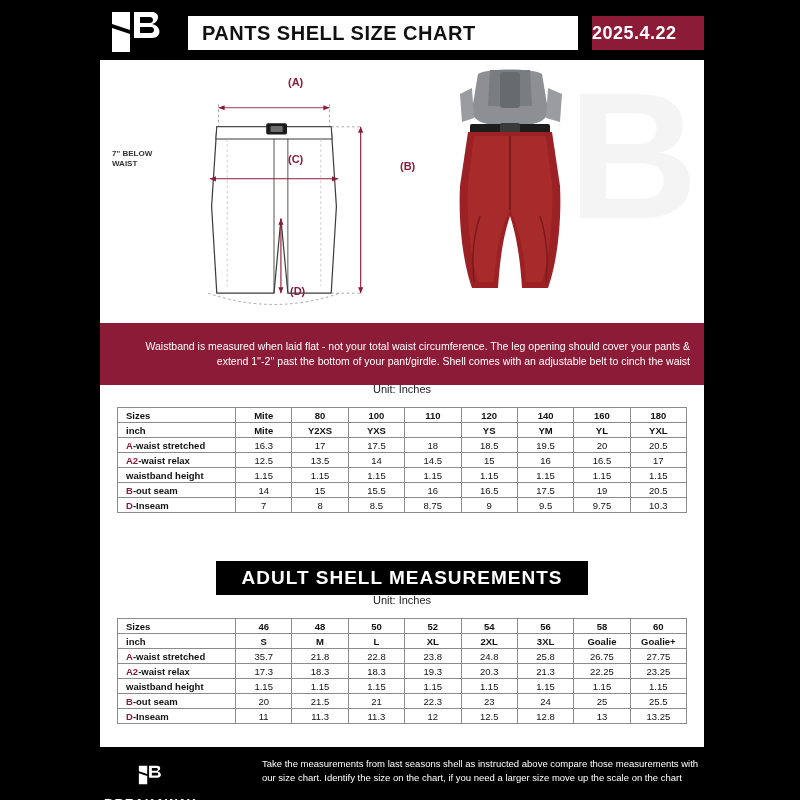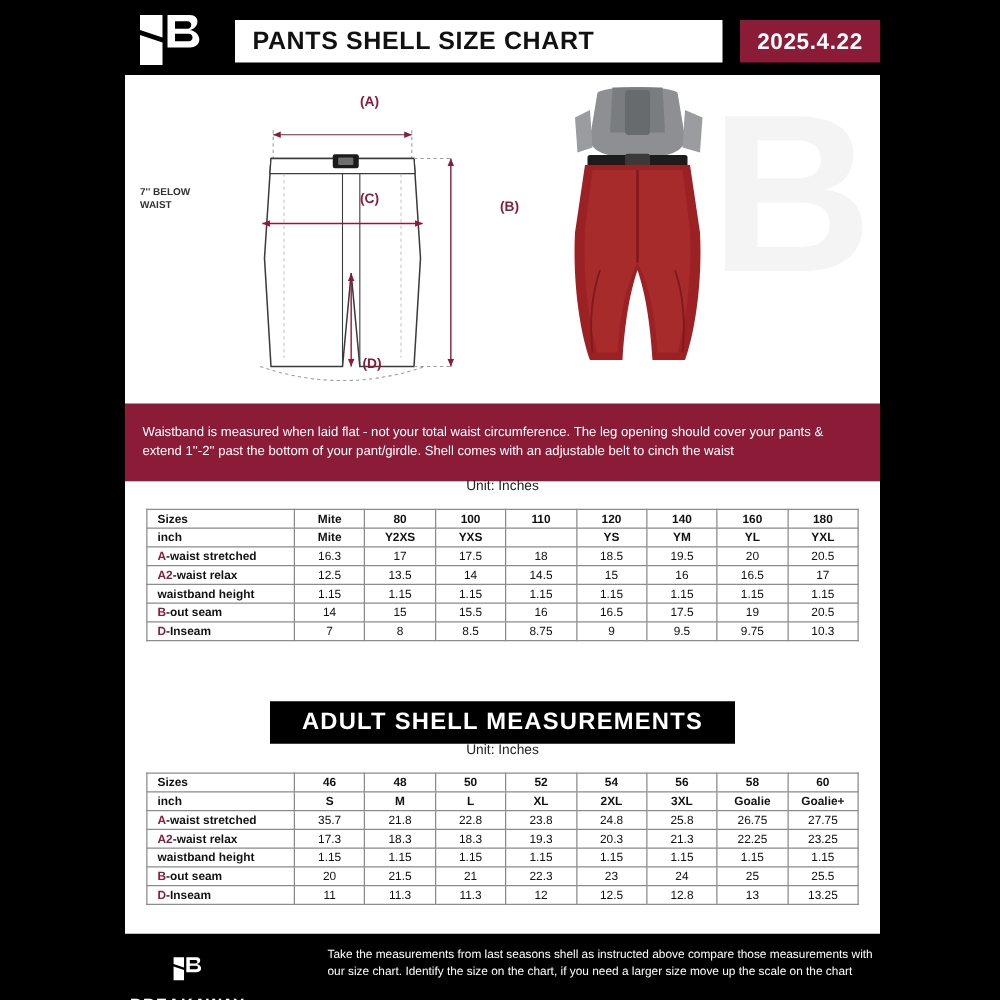--- a/index.html
+++ b/index.html
@@ -32,21 +32,21 @@
     display: flex; align-items: center;
   }
   .title-bar span {
     font-size: 20px; font-weight: bold; color: #111;
     letter-spacing: 0.5px; padding-left: 14px;
   }
   .date-bar {
     position: absolute; left: 592px; top: 16px;
     width: 112px; height: 34px;
     background: #8c1b38;
-    display: flex; align-items: center; justify-content: center;
+    display: flex; align-items: center; 
   }
   .date-bar span {
     font-size: 18px; font-weight: bold; color: #ffffff;
     letter-spacing: 0.5px;
   }
 
   
   .diagram {
     position: absolute; left: 100px; top: 60px;
     width: 604px; height: 263px;
@@ -76,21 +76,21 @@
     position: absolute; left: 492px; top: 32px; width: 106px;
     font-size: 8px; font-weight: bold; color: #222; line-height: 1.35;
   }
 
   
   .note-banner {
     position: absolute; left: 100px; top: 323px;
     width: 604px; height: 62px;
     background: #8c1b38;
     display: flex; align-items: center; justify-content: center;
-    text-align: left;
+    text-align: right;
   }
   .note-banner p {
     margin: 0; color: #ffffff; font-size: 10.5px; line-height: 1.45;
     padding: 0 14px; font-weight: normal;
   }
 
   
   .section {
     position: absolute; left: 100px; width: 604px;
     background: #ffffff;

